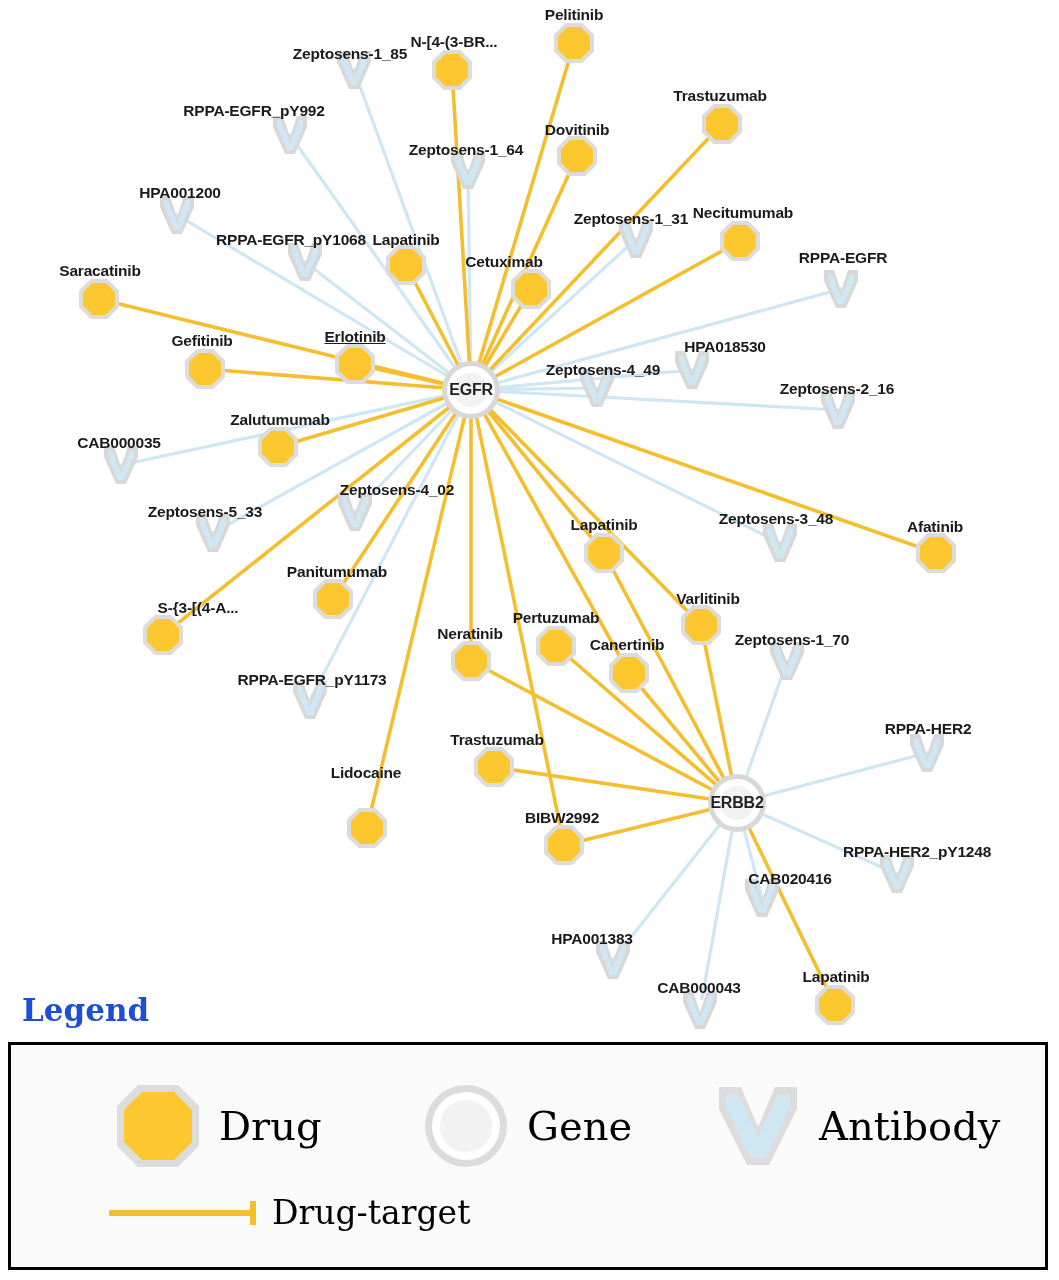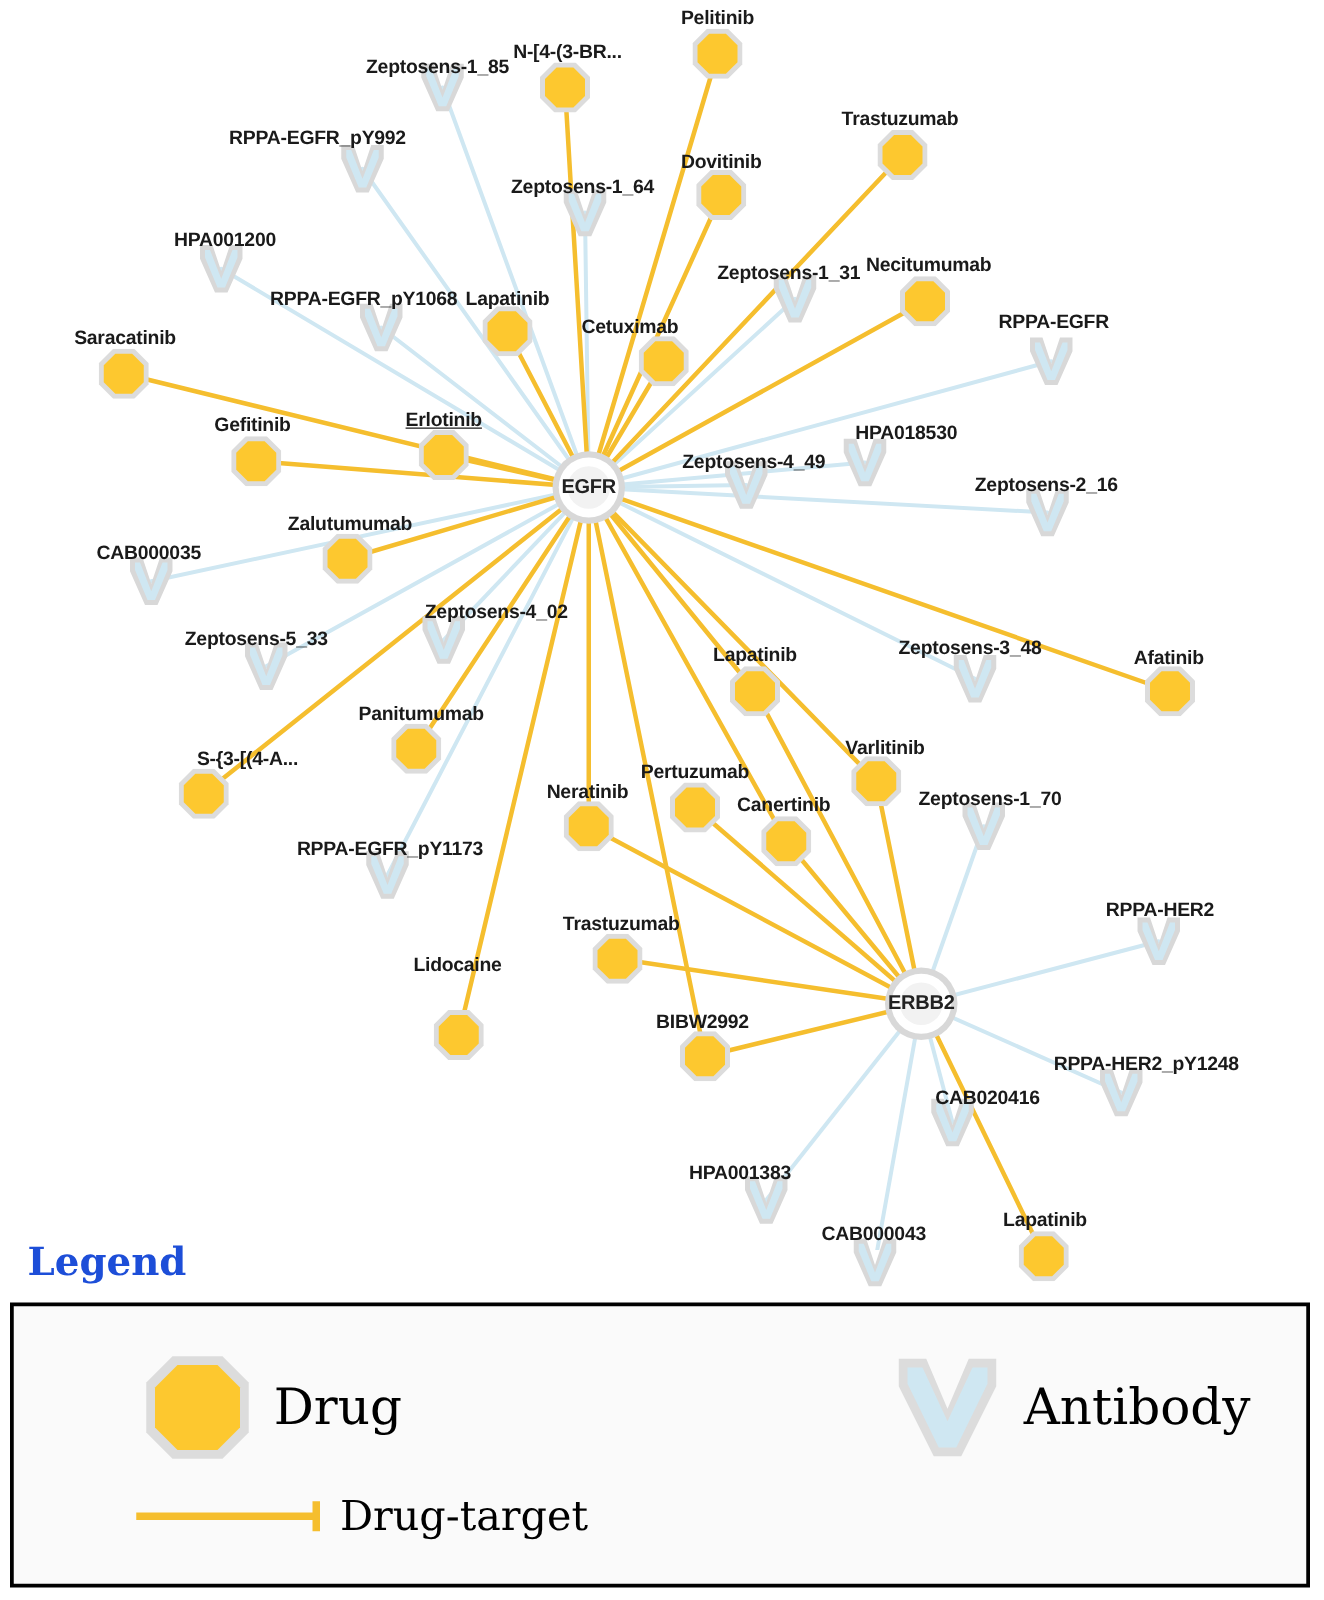--- a/index.html
+++ b/index.html
@@ -443,20 +443,28 @@
 
 <div id="legend-box">
   <div class="legend-row1">
     <div class="legend-item" style="left:100px; top:10px;">
       <svg width="94" height="94" viewBox="0 0 94 94">
         <polygon points="27,6 67,6 88,27 88,67 67,88 27,88 6,67 6,27" fill="#DCDCDC"></polygon>
         <polygon points="31,13 63,13 81,31 81,63 63,81 31,81 13,63 13,31" fill="#FDC82F"></polygon>
       </svg>
       <span class="legend-text">Drug</span>
     </div>
+    <div class="legend-item" style="left:408px; top:10px;">
+      <svg width="94" height="94" viewBox="0 0 94 94">
+        <circle cx="47" cy="47" r="41" fill="#DCDCDC"></circle>
+        <circle cx="47" cy="47" r="34" fill="#FFFFFF"></circle>
+        <circle cx="47" cy="47" r="26" fill="#F2F2F2"></circle>
+      </svg>
+      <span class="legend-text">Gene</span>
+    </div>
     <div class="legend-item" style="left:700px; top:10px;">
       <svg width="94" height="94" viewBox="0 0 94 94">
         <path d="M8,8 L30,8 L47,48 L64,8 L86,8 L86,30 L58,86 L36,86 L8,30 Z" fill="#DCDCDC"></path>
         <path d="M15,15 L27,15 L47,58 L67,15 L79,15 L79,28 L54,79 L40,79 L15,28 Z" fill="#CFE7F2"></path>
       </svg>
       <span class="legend-text">Antibody</span>
     </div>
   </div>
   <div class="legend-row2">
     <div class="legend-item" style="left:96px; top:0px;">

